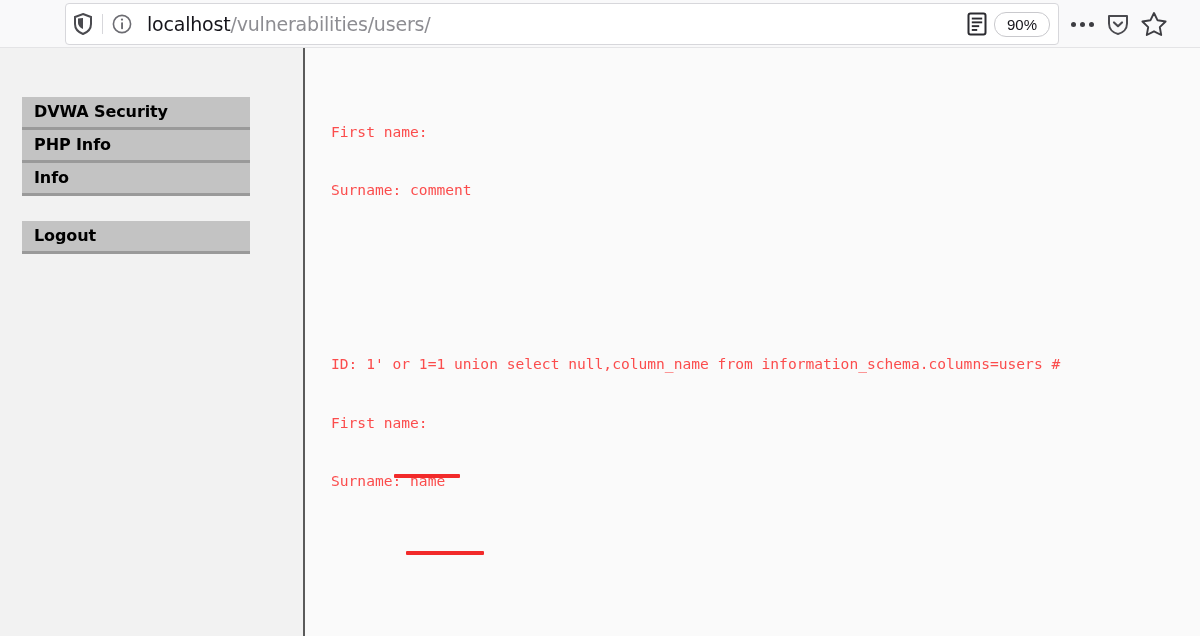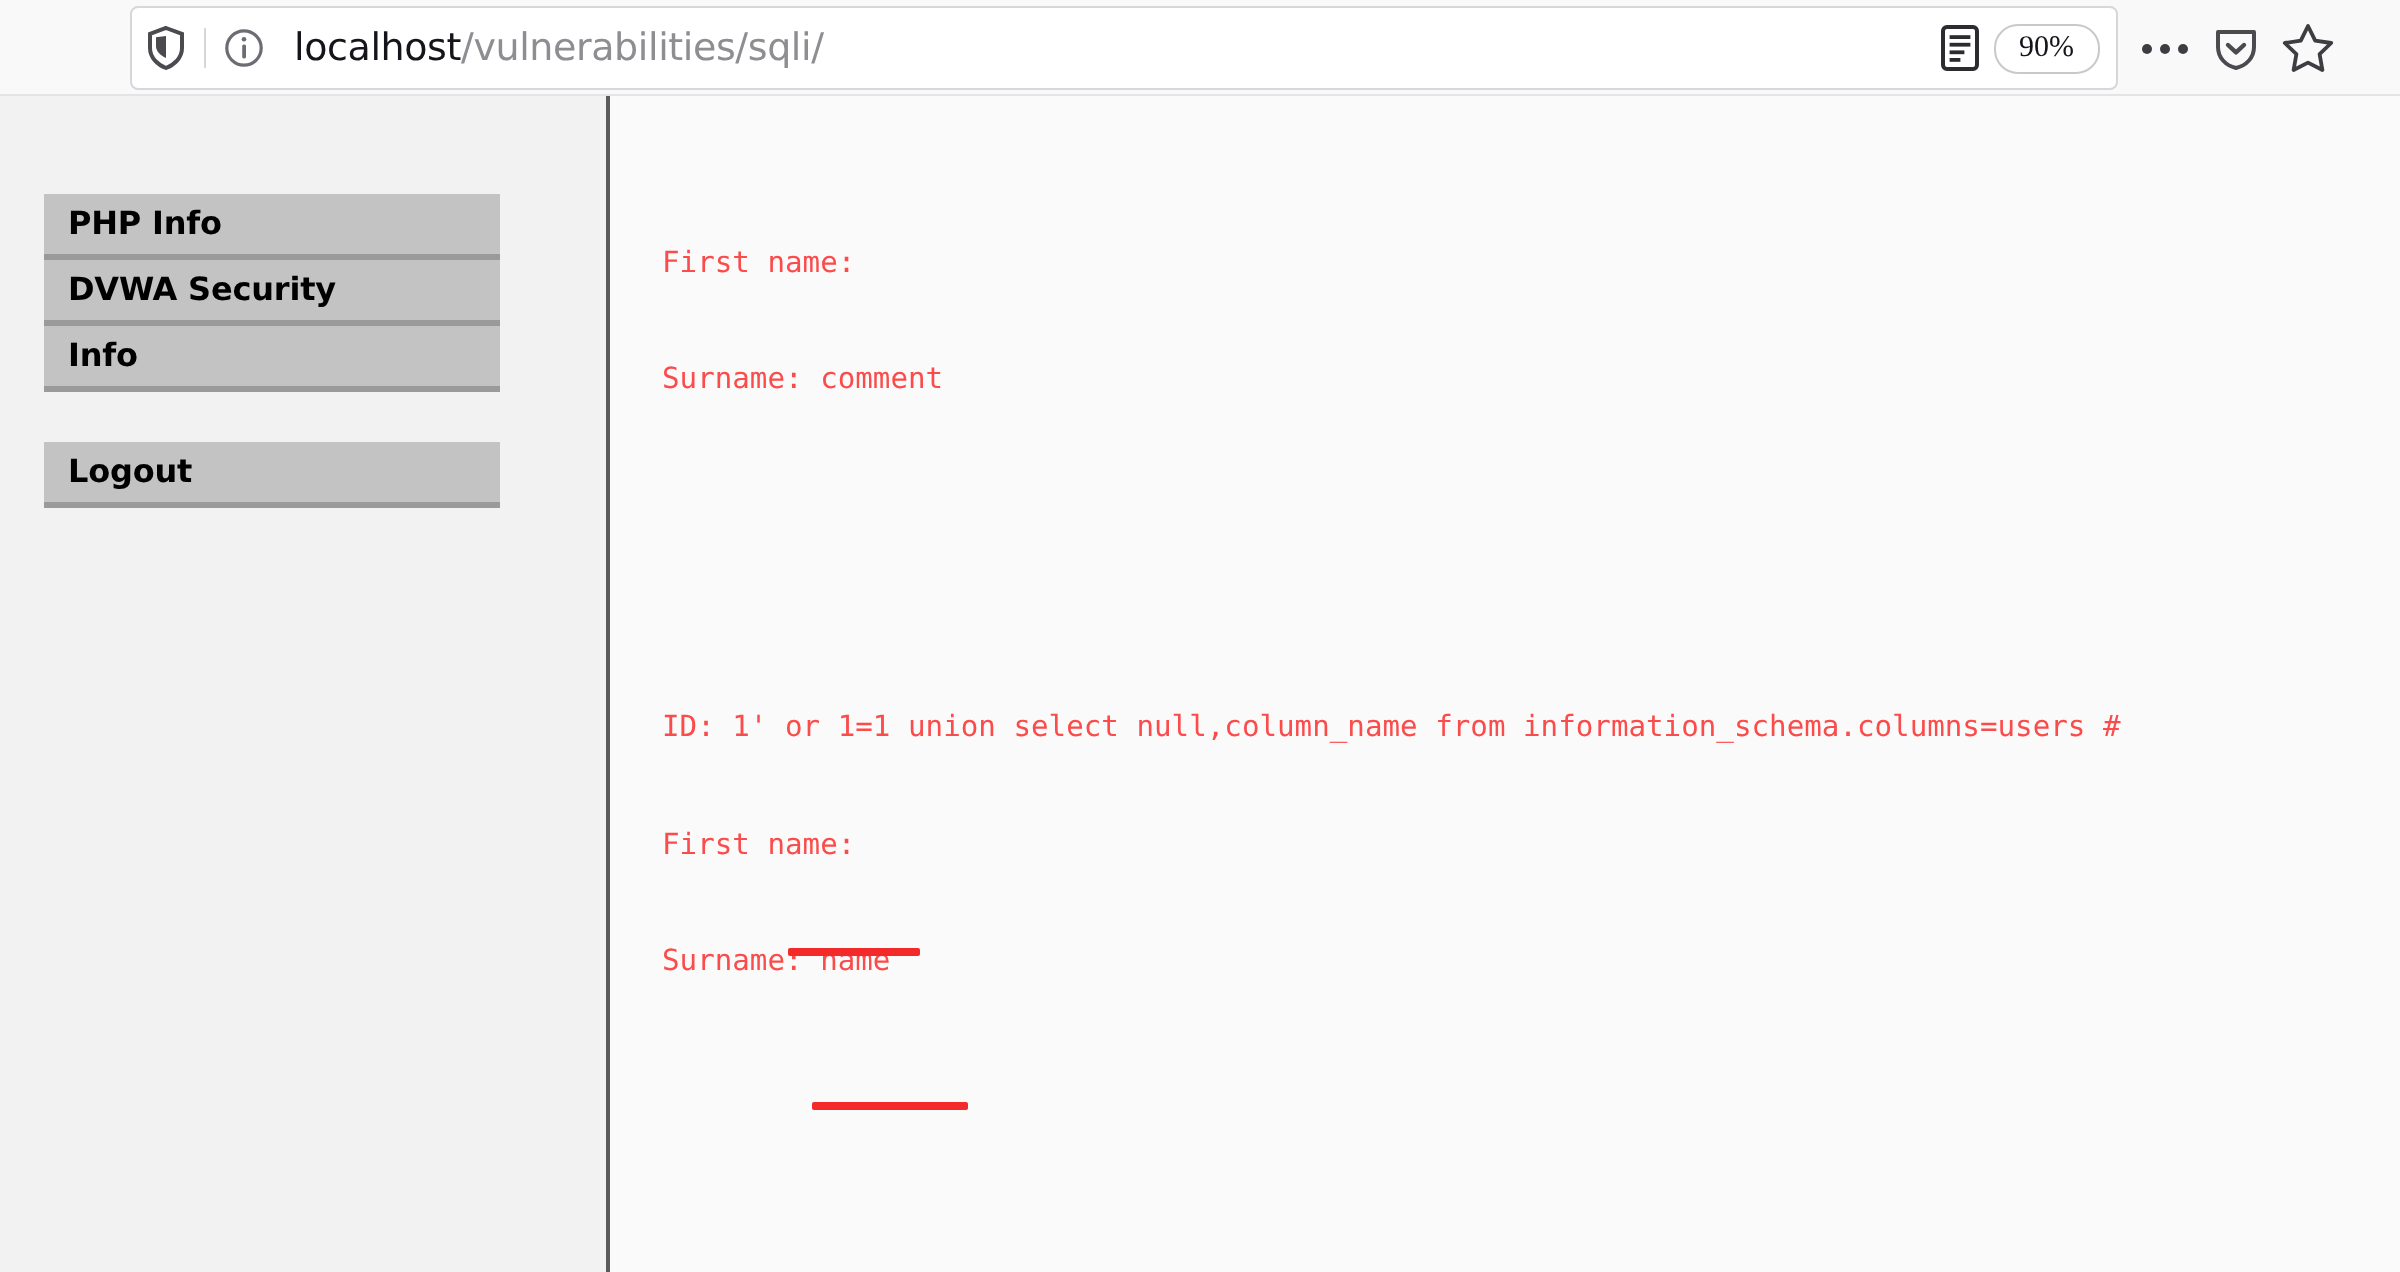--- a/index.html
+++ b/index.html
@@ -173,21 +173,21 @@
   }
   .url-host {
     color: #15141a;
     text-align: center;
   }
 
   .zoom-pill {
     flex: 0 0 auto;
     border: 1px solid #c9c9cd;
     border-radius: 12px;
-    font-family: Liberation Serif, serif;
+    font-family: Liberation Sans, sans-serif;
     font-size: 15px;
     color: #15141a;
     padding: 3px 12px;
     margin-right: 8px;
     background: #ffffff;
     white-space: nowrap;
   }
 
   .chrome-right {
     position: absolute;
@@ -257,22 +257,22 @@
 
         
 
       </div>
     </div>
 
     <div class="sidebar">
       <button class="nav-btn clipped">JavaScript</button>
 
       <div class="nav-group-a">
+        <button class="nav-btn">DVWA Security</button>
         <button class="nav-btn">PHP Info</button>
-        <button class="nav-btn">DVWA Security</button>
         <button class="nav-btn">Info</button>
       </div>
 
       <div class="nav-group-b">
         <button class="nav-btn">Logout</button>
       </div>
     </div>
 
     <div class="annot-underline" id="annot-user"></div>
     <div class="annot-underline" id="annot-password"></div>
@@ -292,21 +292,21 @@
       <div class="vdivider"></div>
 
       <div class="chrome-icon">
         <svg width="22" height="22" viewBox="0 0 22 22" aria-hidden="true">
           <circle cx="11" cy="11" r="8.6" fill="none" stroke="#6c6c72" stroke-width="1.6"></circle>
           <circle cx="11" cy="6.6" r="1.15" fill="#6c6c72"></circle>
           <rect x="10.1" y="9.2" width="1.9" height="7" rx="0.8" fill="#6c6c72"></rect>
         </svg>
       </div>
 
-      <div class="url-text"><span class="url-host">localhost</span><span>/vulnerabilities/sqli/</span></div>
+      <div class="url-text"><span class="url-host">localhost</span><span>/vulnerabilities/users/</span></div>
 
       <div class="chrome-icon">
         <svg width="24" height="26" viewBox="0 0 24 26" aria-hidden="true">
           <rect x="3.5" y="2.5" width="17" height="21" rx="2" fill="none" stroke="#2b2b30" stroke-width="2"></rect>
           <rect x="6.8" y="6.6" width="10.4" height="1.9" fill="#2b2b30"></rect>
           <rect x="6.8" y="10.4" width="10.4" height="1.9" fill="#2b2b30"></rect>
           <rect x="6.8" y="14.2" width="7.4" height="1.9" fill="#2b2b30"></rect>
           <rect x="6.8" y="18.0" width="5.4" height="1.9" fill="#2b2b30"></rect>
         </svg>
       </div>

